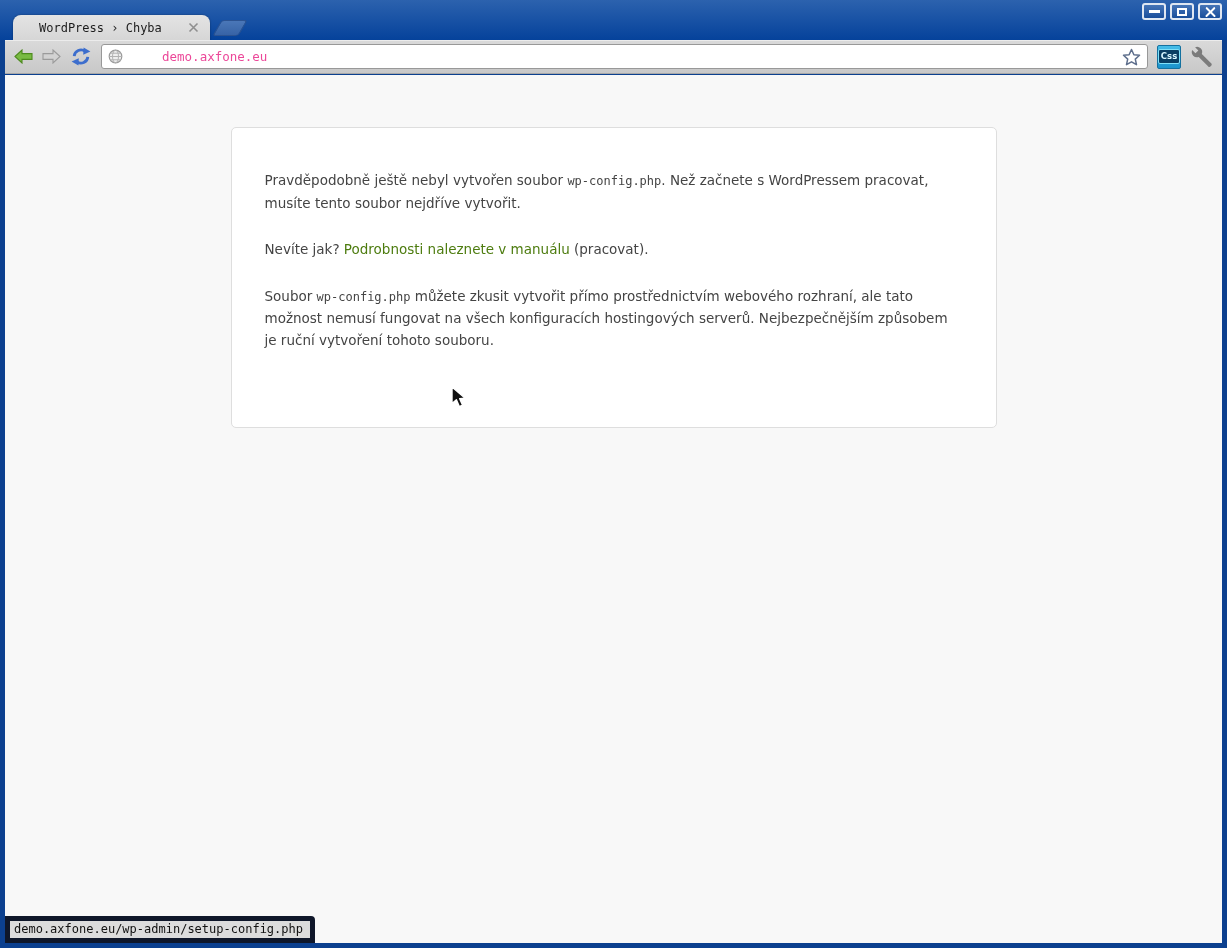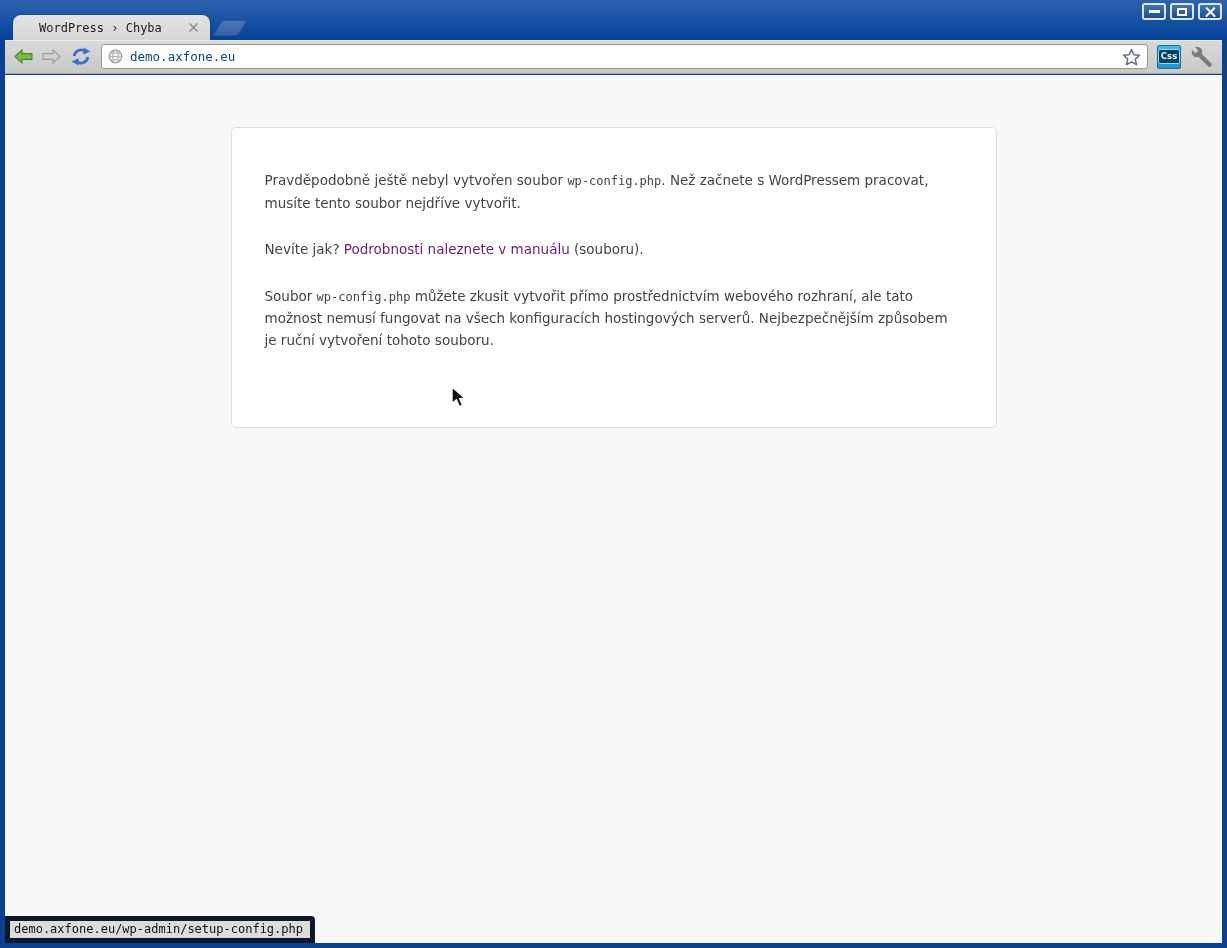--- a/index.html
+++ b/index.html
@@ -65,22 +65,22 @@
     box-shadow:inset 0 1px 0 #ececec;
     display:flex; align-items:center; padding:0 9px; gap:9px;
   }
   .tool-btn { display:flex; align-items:center; justify-content:center; flex:0 0 auto; }
   .addressbar {
     flex:1 1 auto; height:25px; background:#fff;
     border:1px solid #989898; border-radius:3px;
     display:flex; align-items:center; padding:0 6px; gap:7px;
   }
   .url-text {
-    font-family:"DejaVu Sans Mono", monospace; font-size:12.5px; color:#0c4a6e;
-    flex:1 1 auto; white-space:nowrap; overflow:hidden;
+    font-family:"DejaVu Sans Mono", monospace; font-size:12.5px; color:#ec4899;
+    flex:1 1 auto; white-space:nowrap; overflow:hidden;margin-left:32px;
   }
   .css-ext {
     width:24px; height:24px; flex:0 0 auto;
     background:linear-gradient(#45bdе8, #1b93cc);
     background:linear-gradient(#45bde8, #1b93cc);
     border:1px solid #14719f; border-radius:2px;
     display:flex; align-items:center; justify-content:center;
   }
   .css-ext-inner {
     background:#0a3e63; border:1px solid #7fe0f8; border-radius:2px;
@@ -99,21 +99,21 @@
     padding:42px 33px 36px;
   }
   .card p {
     font-size:13.5px; line-height:21.5px; color:#444;
   }
   .card p.p1, .card p.p2 { margin-bottom:25px; }
   .card p.p3 { margin-bottom:40px; }
   .card code {
     font-family:"DejaVu Sans Mono", monospace; font-size:12px; color:#444;
   }
-  .card a { color:#701a75; text-decoration:none; cursor:pointer; }
+  .card a { color:#4d7c0f; text-decoration:none; cursor:pointer; }
   .create-btn {
     display:inline-block; font-family:"DejaVu Sans", sans-serif;
     font-size:13.5px; color:#333;
     background:linear-gradient(#ffffff, #f1f1f1);
     border:1px solid #939393; border-radius:15px;
     padding:5px 17px 6px; cursor:pointer;
     box-shadow:0 1px 1px rgba(0,0,0,.08);
   }
 
   .cursor { position:absolute; left:446px; top:311px; pointer-events:none; }
@@ -196,21 +196,21 @@
         <g transform="scale(-1,1) translate(-24,0)">
           <path d="M21.7 5.3 l-3.4 3.4 -3-3 3.4-3.4 a5.4 5.4 0 0 0 -7 7 L2.5 18.5 a2.3 2.3 0 1 0 3.2 3.2 l9.2-9.2 a5.4 5.4 0 0 0 6.8-7.2 z" fill="#7b7b7b"></path>
         </g>
       </svg>
     </div>
   </div>
 
   <div class="page">
     <div class="card">
       <p class="p1"><span>Pravděpodobně ještě nebyl vytvořen soubor </span><code>wp-config.php</code><span>. Než začnete s WordPressem pracovat, musíte tento soubor nejdříve vytvořit.</span></p>
-      <p class="p2"><span>Nevíte jak? </span><a>Podrobnosti naleznete v manuálu</a><span> (souboru).</span></p>
+      <p class="p2"><span>Nevíte jak? </span><a>Podrobnosti naleznete v manuálu</a><span> (pracovat).</span></p>
       <p class="p3"><span>Soubor </span><code>wp-config.php</code><span> můžete zkusit vytvořit přímo prostřednictvím webového rozhraní, ale tato možnost nemusí fungovat na všech konfiguracích hostingových serverů. Nejbezpečnějším způsobem je ruční vytvoření tohoto souboru.</span></p>
     </div>
 
     <svg class="cursor" width="17" height="23" viewBox="0 0 17 23">
       <polygon points="1,1 1,17.5 5.4,13.8 8.3,20.6 11.6,19.1 8.7,12.6 14.2,12.2" fill="#111" stroke="#fff" stroke-width="1.4" stroke-linejoin="round"></polygon>
     </svg>
   </div>
 
   <div class="status-tooltip">demo.axfone.eu/wp-admin/setup-config.php</div>
 

